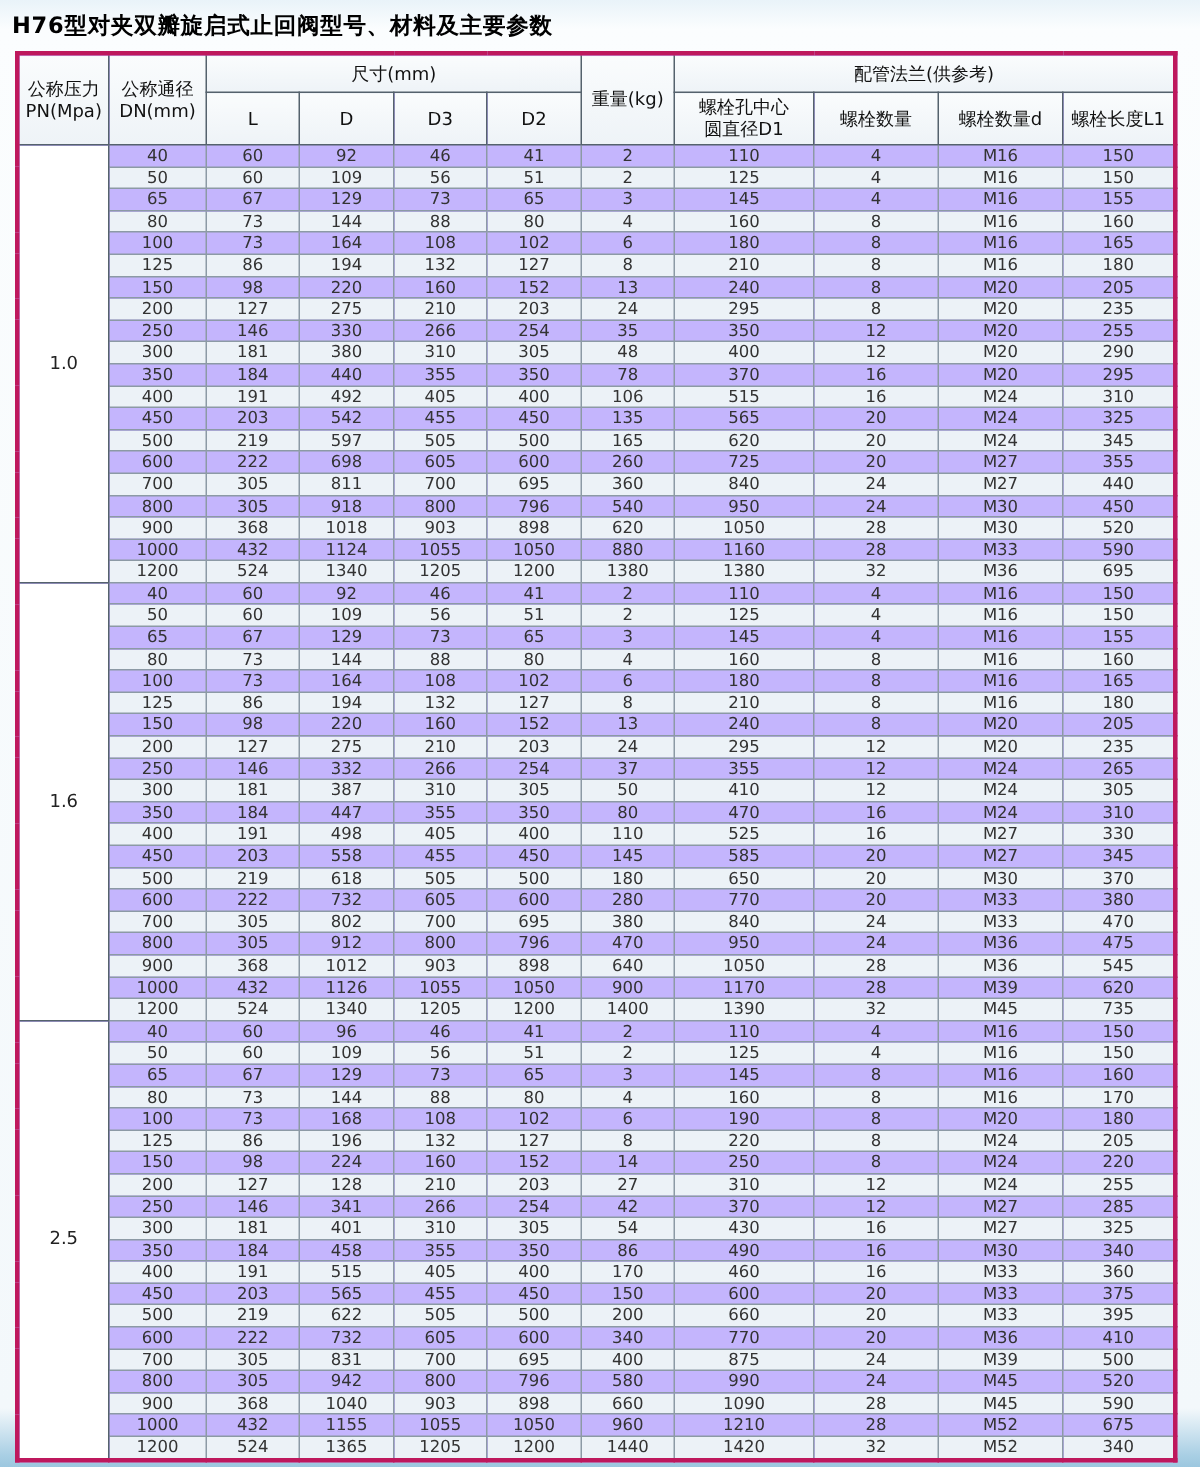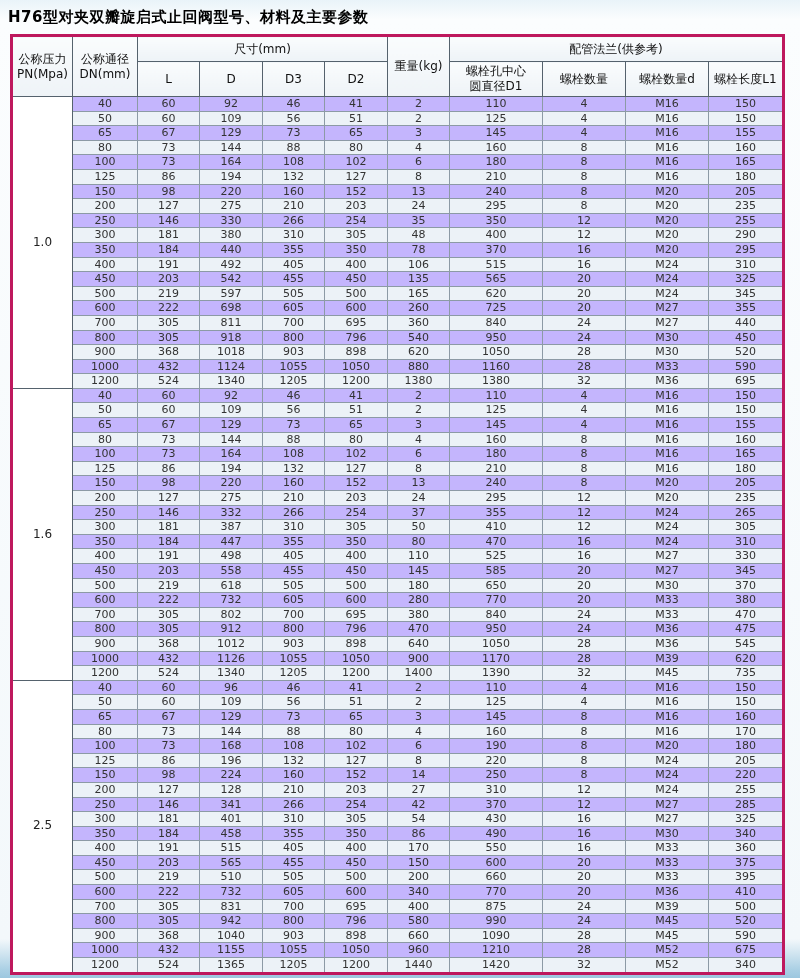--- a/index.html
+++ b/index.html
@@ -710,41 +710,41 @@
           <td>M30</td>
           <td>340</td>
         </tr>
         <tr class="band">
           <td>400</td>
           <td>191</td>
           <td>515</td>
           <td>405</td>
           <td>400</td>
           <td>170</td>
-          <td>550</td>
+          <td>460</td>
           <td>16</td>
           <td>M33</td>
           <td>360</td>
         </tr>
         <tr class="">
           <td>450</td>
           <td>203</td>
           <td>565</td>
           <td>455</td>
           <td>450</td>
           <td>150</td>
           <td>600</td>
           <td>20</td>
           <td>M33</td>
           <td>375</td>
         </tr>
         <tr class="band">
           <td>500</td>
           <td>219</td>
-          <td>510</td>
+          <td>622</td>
           <td>505</td>
           <td>500</td>
           <td>200</td>
           <td>660</td>
           <td>20</td>
           <td>M33</td>
           <td>395</td>
         </tr>
         <tr class="">
           <td>600</td>

